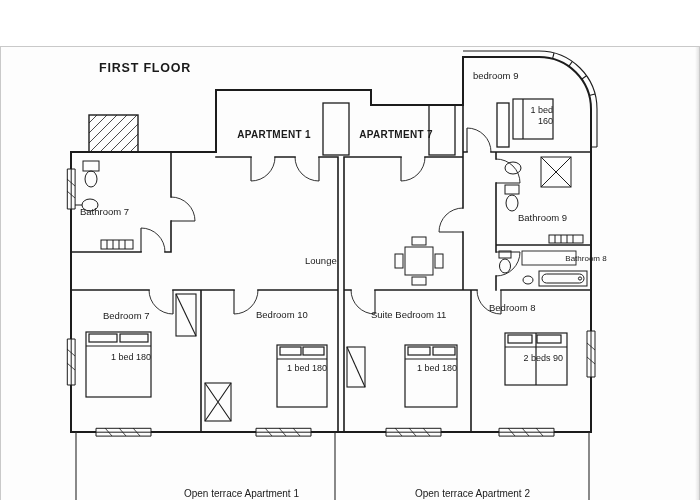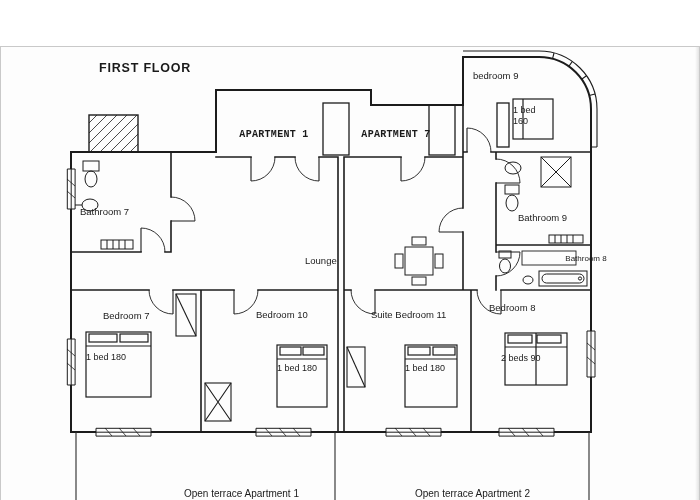--- a/index.html
+++ b/index.html
@@ -8,22 +8,22 @@
     background:#fdfdfd;border:1px solid #c9c9c9;overflow:hidden;
     font-family:"Liberation Sans",sans-serif;color:#1c1c1c;margin-top:46px;
   }
   .page::after{
     content:"";position:absolute;top:0;right:0;bottom:0;width:4px;pointer-events:none;
     background:linear-gradient(to right, rgba(0,0,0,0), rgba(0,0,0,0.10));
   }
   svg.plan{position:absolute;left:0;top:0;width:700px;height:500px;}
   .lbl{position:absolute;font-size:9.5px;color:#1a1a1a;white-space:nowrap;line-height:1.15;}
   .title{font-size:12.5px;font-weight:bold;letter-spacing:0.8px;}
-  .apt{font-size:10px;font-weight:bold;letter-spacing:0.3px;text-align:center;font-family:Liberation Mono, monospace;}
-  .bedlbl{font-size:9px;text-align:left;white-space:normal;line-height:1.25;}
+  .apt{font-size:10px;font-weight:bold;letter-spacing:0.3px;text-align:center;}
+  .bedlbl{font-size:9px;text-align:right;white-space:normal;line-height:1.25;}
   .tinylbl{font-size:8px;text-align:center;padding-left:37px;}
   .terrlbl{font-size:10px;text-align:right;}
 </style>
 </head>
 <body>
 
 <div class="page">
 
   <svg class="plan" viewBox="0 0 700 500">
 

